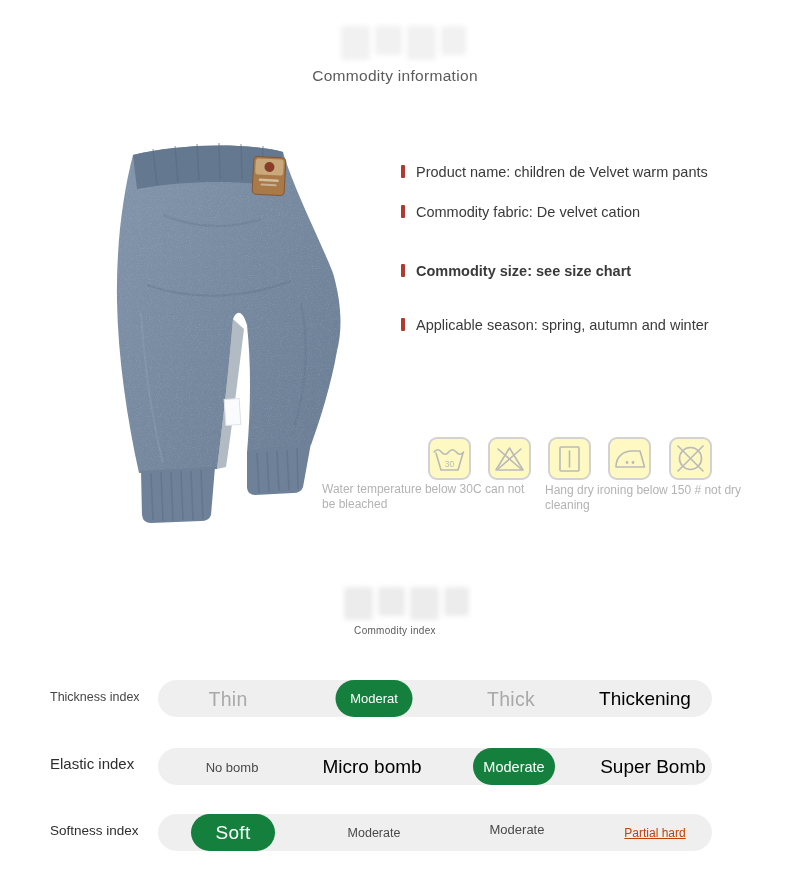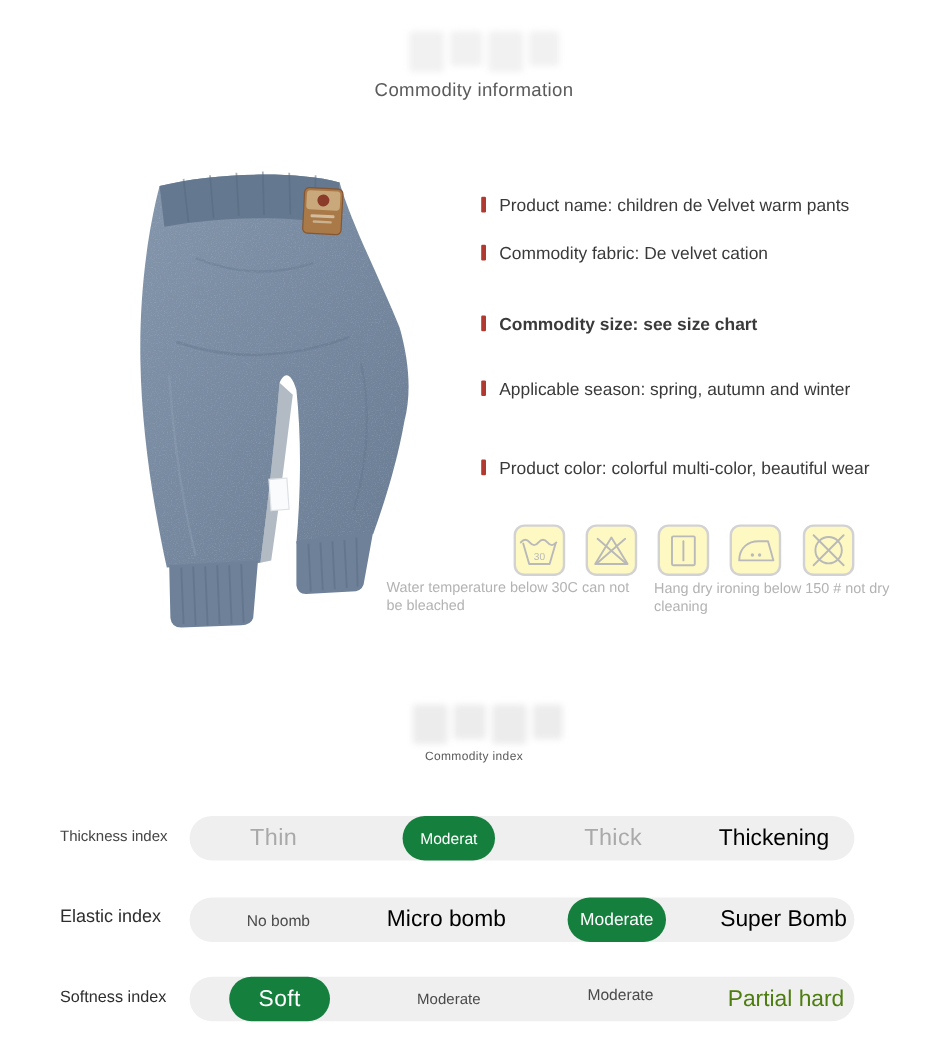--- a/index.html
+++ b/index.html
@@ -26,21 +26,21 @@
   .care-caption{position:absolute;font-size:12px;line-height:14.5px;color:#b3b3b3;}
 
   
   .row-label{position:absolute;left:50px;color:#2e2e2e;white-space:nowrap;}
   .track{position:absolute;left:158px;width:554px;height:37px;background:#efefef;
         border-radius:18.5px;}
   .opt{position:absolute;top:50%;transform:translate(-50%,-50%);white-space:nowrap;
         color:#4a4a4a;font-size:13px;}
   .opt.big{font-size:19.5px;color:#a9a9a9;letter-spacing:.3px;}
   .opt.darksm{font-size:19px;color:#000000;}
-  .opt.gray{font-size:19px;color:#4d7c0f;}
+  .opt.gray{font-size:12px;color:#c2410c;text-decoration:underline;}
   .opt.raised{top:41%;}
   .pill{position:absolute;top:0;height:37px;transform:translateX(-50%);
         background:#15803d;border-radius:18.5px;display:flex;align-items:center;
         justify-content:center;color:#ffffff;}
   .pill.small{font-size:13px;width:77px;}
   .pill.mid{font-size:14.5px;width:82px;}
   .pill.bigtxt{font-size:19px;width:84px;letter-spacing:.3px;}
 </style>
 </head>
 <body>
@@ -140,23 +140,20 @@
   </div>
   <div class="detail" style="top:204px;">
     <span class="mark"></span><span>Commodity fabric: De velvet cation</span>
   </div>
   <div class="detail" style="top:263px;font-weight:bold;">
     <span class="mark"></span><span>Commodity size: see size chart</span>
   </div>
   <div class="detail" style="top:317px;">
     <span class="mark"></span><span>Applicable season: spring, autumn and winter</span>
   </div>
-  <div class="detail" style="top:383px;">
-    <span class="mark"></span><span>Product color: colorful multi-color, beautiful wear</span>
-  </div>
 
   <div class="care-icon" style="left:428px;">
     <svg width="39" height="39" viewBox="0 0 39 39" fill="none" stroke="#b9b9b9" stroke-width="1.6" stroke-linecap="round" stroke-linejoin="round">
       <path d="M4,13 q3.7,-4.5 7.4,0 t7.4,0 t7.4,0 t7.4,0"></path>
       <path d="M6,14 L11,31 H28 L33,14"></path>
       <text x="19.5" y="27.5" font-size="8.5" fill="#b9b9b9" stroke="none" text-anchor="middle" font-family="Liberation Sans, sans-serif">30</text>
     </svg>
   </div>
   <div class="care-icon" style="left:488px;">
     <svg width="39" height="39" viewBox="0 0 39 39" fill="none" stroke="#b9b9b9" stroke-width="1.6" stroke-linecap="round" stroke-linejoin="round">

